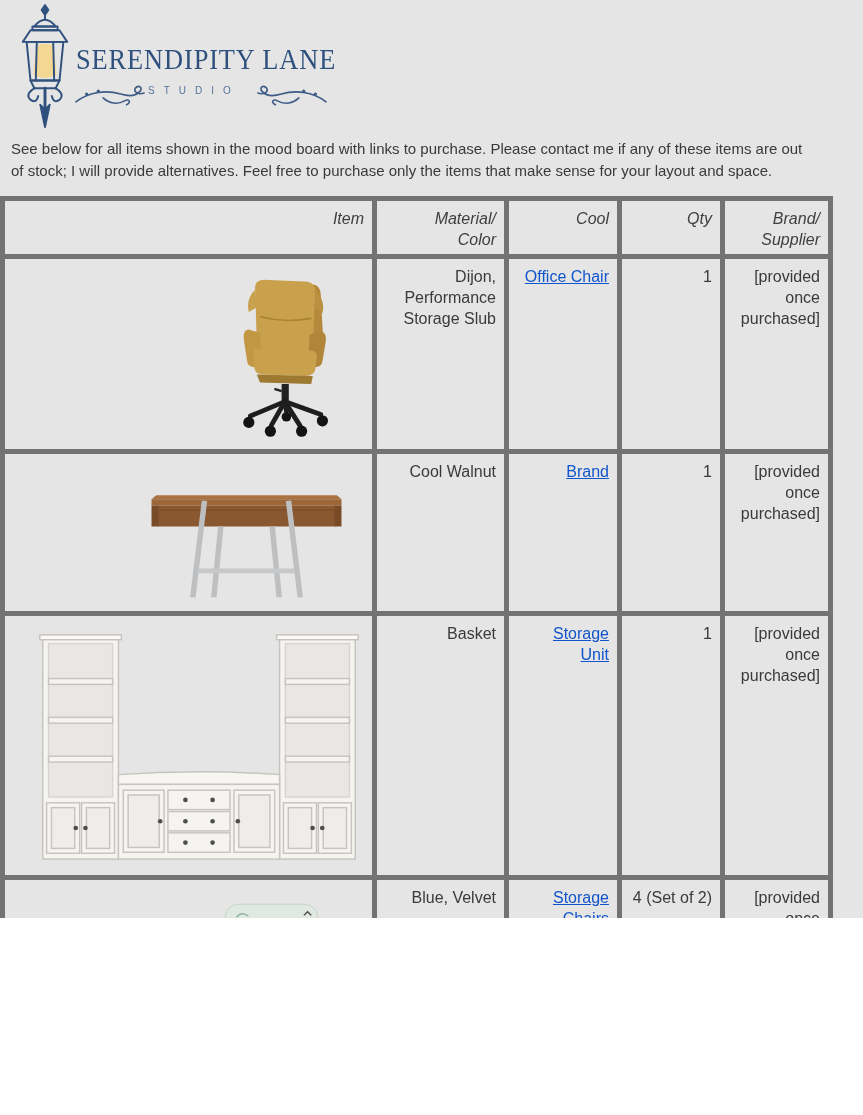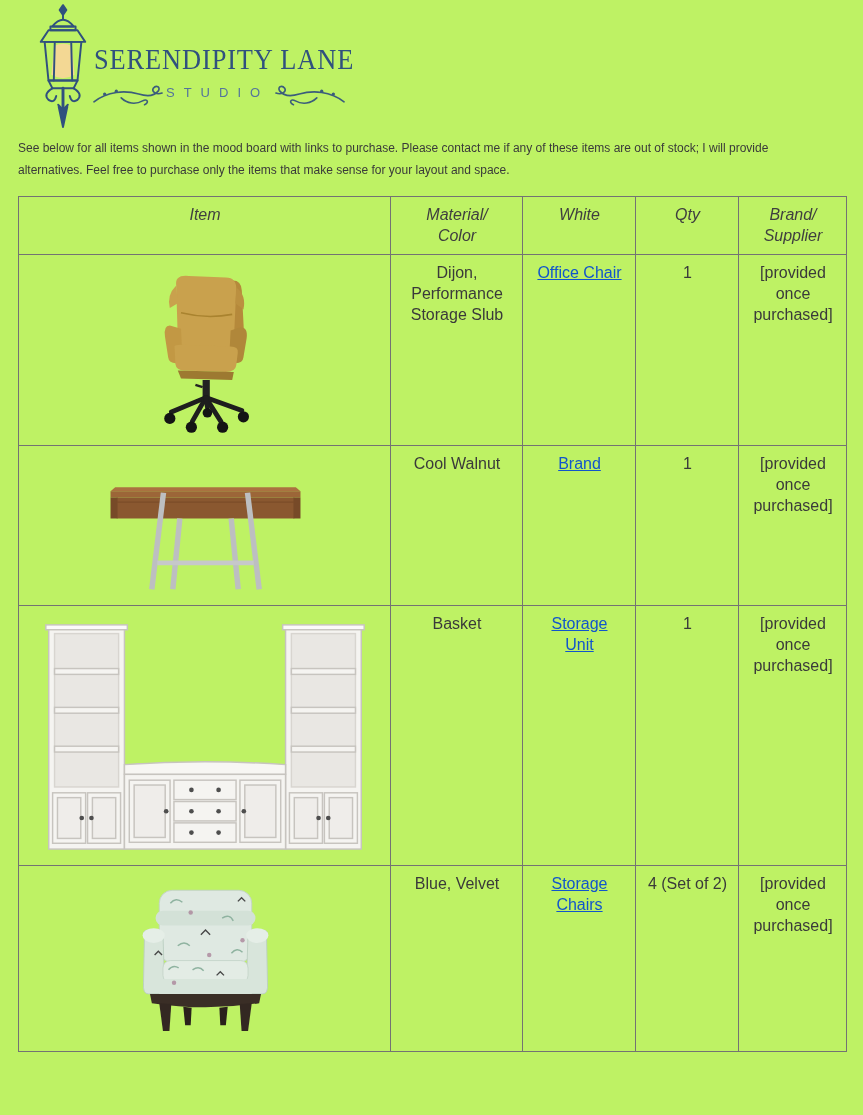--- a/index.html
+++ b/index.html
@@ -1,71 +1,71 @@
 <!DOCTYPE html>
 <html><head>
 <meta charset="utf-8">
 <style>
   * { margin:0; padding:0; box-sizing:border-box; }
   html,body { background:#fff; }
   .page {
     position:relative;
-    width:863px; height:1115px;
-    background:#bef264;
+    width:863px; height:918px;
+    background:#e5e5e5;
     overflow:hidden;
     font-family:"Liberation Sans", sans-serif;
     color:#3a3a3a;
-    padding:0 18px;
+    padding:0 0;
   }
 
   
   .logo { position:relative; height:138px; }
   .lantern { position:absolute; left:16px; top:2px; }
   .brand {
     position:absolute; left:76px; top:42px;
     font-family:"Liberation Serif", serif;
     font-size:30px; color:#30517e; letter-spacing:1px;
     transform:scaleX(.88); transform-origin:0 50%;
     white-space:nowrap;
   }
   .studio-row { position:absolute; left:74px; top:82px; width:256px; height:28px; }
   .studio {
     position:absolute; left:74px; top:3px;
-    font-size:13px; letter-spacing:9px; color:#54749c; white-space:nowrap;
+    font-size:10px; letter-spacing:9px; color:#54749c; white-space:nowrap;
   }
   .flourish { position:absolute; top:0; }
   .flourish.left  { left:0; }
   .flourish.right { left:182px; transform:scaleX(-1); }
 
   
   h1.doc-title {
     margin:10px 0 6px 11px;
     font-size:25px; line-height:27px; font-weight:700;
     font-variant:small-caps; letter-spacing:.5px; color:#2b2b2b;
   }
   .intro {
-    width:796px;
-    font-size:12px; line-height:21.5px; color:#3a3a3a;
+    margin-left:11px; width:796px;
+    font-size:15px; line-height:21.5px; color:#3a3a3a;
   }
 
   
   table.shopping {
     margin-top:15px;
     border-collapse:collapse; table-layout:fixed;
     width:828px;
     font-size:16px; line-height:21px;
   }
   table.shopping col.c-item     { width:372px; }
   table.shopping col.c-material { width:132px; }
   table.shopping col.c-link     { width:113px; }
   table.shopping col.c-qty      { width:103px; }
   table.shopping col.c-brand    { width:108px; }
   table.shopping th, table.shopping td {
-    border:1px solid #737373;
-    vertical-align:top; text-align:center;
+    border:5px solid #737373;
+    vertical-align:top; text-align:right;
     padding:7px 8px 4px 9px;
   }
   table.shopping th {
     font-style:italic; font-weight:400; color:#3f3f3f;
     white-space:pre-line; height:58px;
   }
   td.item-cell { text-align:center; padding:0; }
   .doc-link { color:#1155cc; text-decoration:underline; white-space:pre-line; cursor:pointer; }
   tr.r1 td { height:183px; }
   tr.r2 td { height:160px;margin-left:22px; }
@@ -132,21 +132,21 @@
         <col class="c-material">
         <col class="c-link">
         <col class="c-qty">
         <col class="c-brand">
     </colgroup>
     <thead>
       <tr>
         <th>Item</th>
         <th>Material/
 Color</th>
-        <th>White</th>
+        <th>Cool</th>
         <th>Qty</th>
         <th>Brand/
 Supplier</th>
       </tr>
     </thead>
     <tbody>
 
       <tr class="r1">
         <td class="item-cell">
           <div class="img-wrap mt6">

